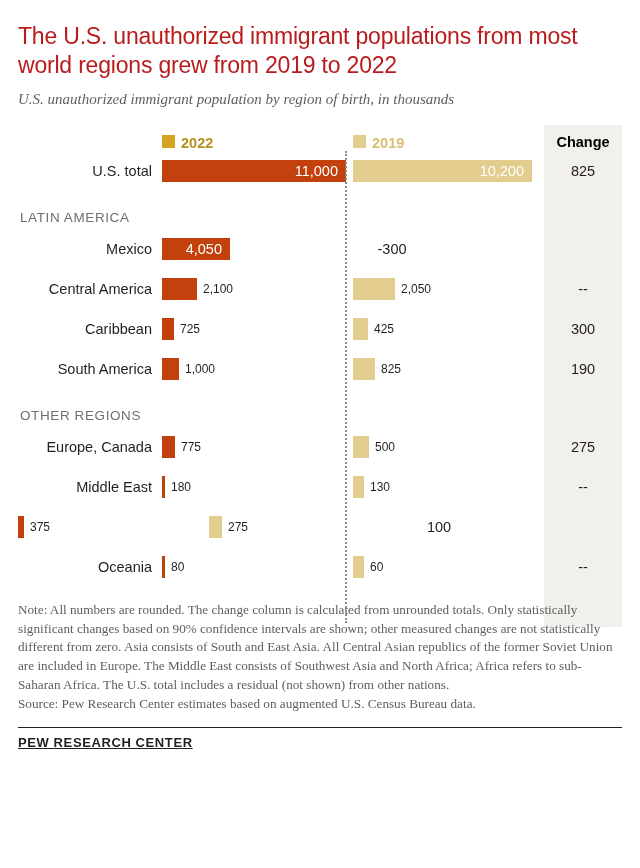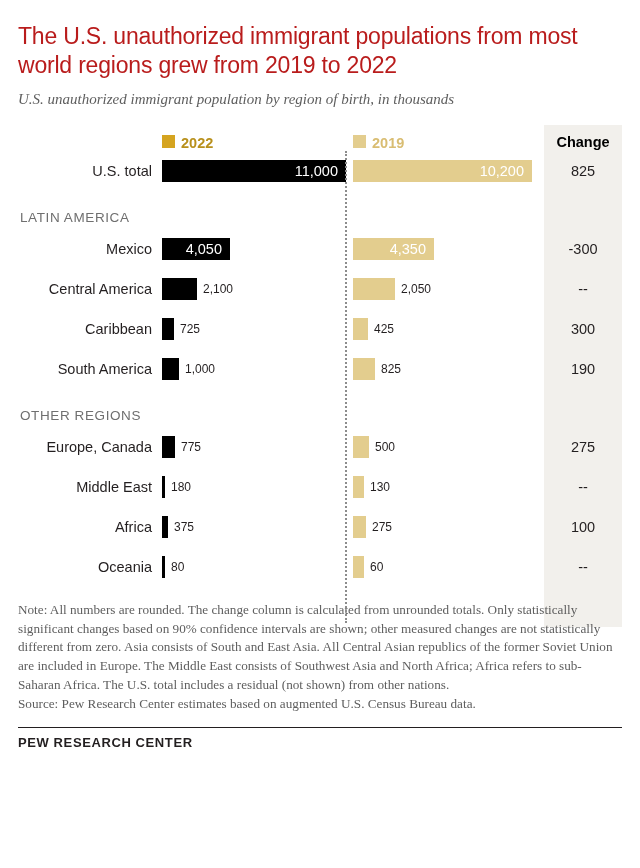--- a/index.html
+++ b/index.html
@@ -108,21 +108,21 @@
     width: 191px;
     position: relative;
     display: flex;
     align-items: center;
     height: 40px;
   }
   .bar {
     height: 22px;
     display: block;
   }
-  .bar2022 { background: #000000; }
+  .bar2022 { background: #c2410c; }
   .bar2019 { background: #e3cd8e; padding-left: 8px; }
   .barval {
     font-size: 12px;
     margin-left: 6px;
     white-space: nowrap;
   }
   .bar-wrap {
     display: flex;
     align-items: center;
     position: relative;
@@ -167,20 +167,21 @@
     border: none;
     border-top: 1px solid #231f20;
     margin: 14px 0 7px 0;
     width: 604px;
   }
   .brand {
     font-size: 13px;
     font-weight: bold;
     letter-spacing: 0.6px;
     color: #231f20;
+    text-decoration: underline;
   }
 </style>
 </head>
 <body>
 
 <div class="page">
 
   <h1 class="title">The U.S. unauthorized immigrant populations from most world regions grew from 2019 to 2022</h1>
   <div class="subtitle">U.S. unauthorized immigrant population by region of birth, in thousands</div>
 
@@ -230,27 +231,20 @@
         </div>
         <div class="row">
           <div class="rowlabel">Mexico</div>
           <div class="barcell">
             <div class="bar-wrap">
               <div class="bar bar2022" style="width: 68px; display: flex; align-items: center; justify-content: flex-end;">
                 <span class="inside-text">4,050</span>
               </div>
             </div>
           </div>
-          <div class="barcell">
-            <div class="bar-wrap">
-              <div class="bar bar2019" style="width: 73px; display: flex; align-items: center; justify-content: flex-end;">
-                <span class="inside-text">4,350</span>
-              </div>
-            </div>
-          </div>
           <div class="changecell">-300</div>
         </div>
         <div class="row">
           <div class="rowlabel">Central America</div>
           <div class="barcell">
             <div class="bar-wrap">
               <div class="bar bar2022" style="width: 35px;"></div>
               <span class="barval">2,100</span>
             </div>
           </div>
@@ -326,21 +320,20 @@
           </div>
           <div class="barcell">
             <div class="bar-wrap">
               <div class="bar bar2019" style="width: 3px;"></div>
               <span class="barval">130</span>
             </div>
           </div>
           <div class="changecell">--</div>
         </div>
         <div class="row">
-          <div class="rowlabel">Africa</div>
           <div class="barcell">
             <div class="bar-wrap">
               <div class="bar bar2022" style="width: 6px;"></div>
               <span class="barval">375</span>
             </div>
           </div>
           <div class="barcell">
             <div class="bar-wrap">
               <div class="bar bar2019" style="width: 5px;"></div>
               <span class="barval">275</span>

